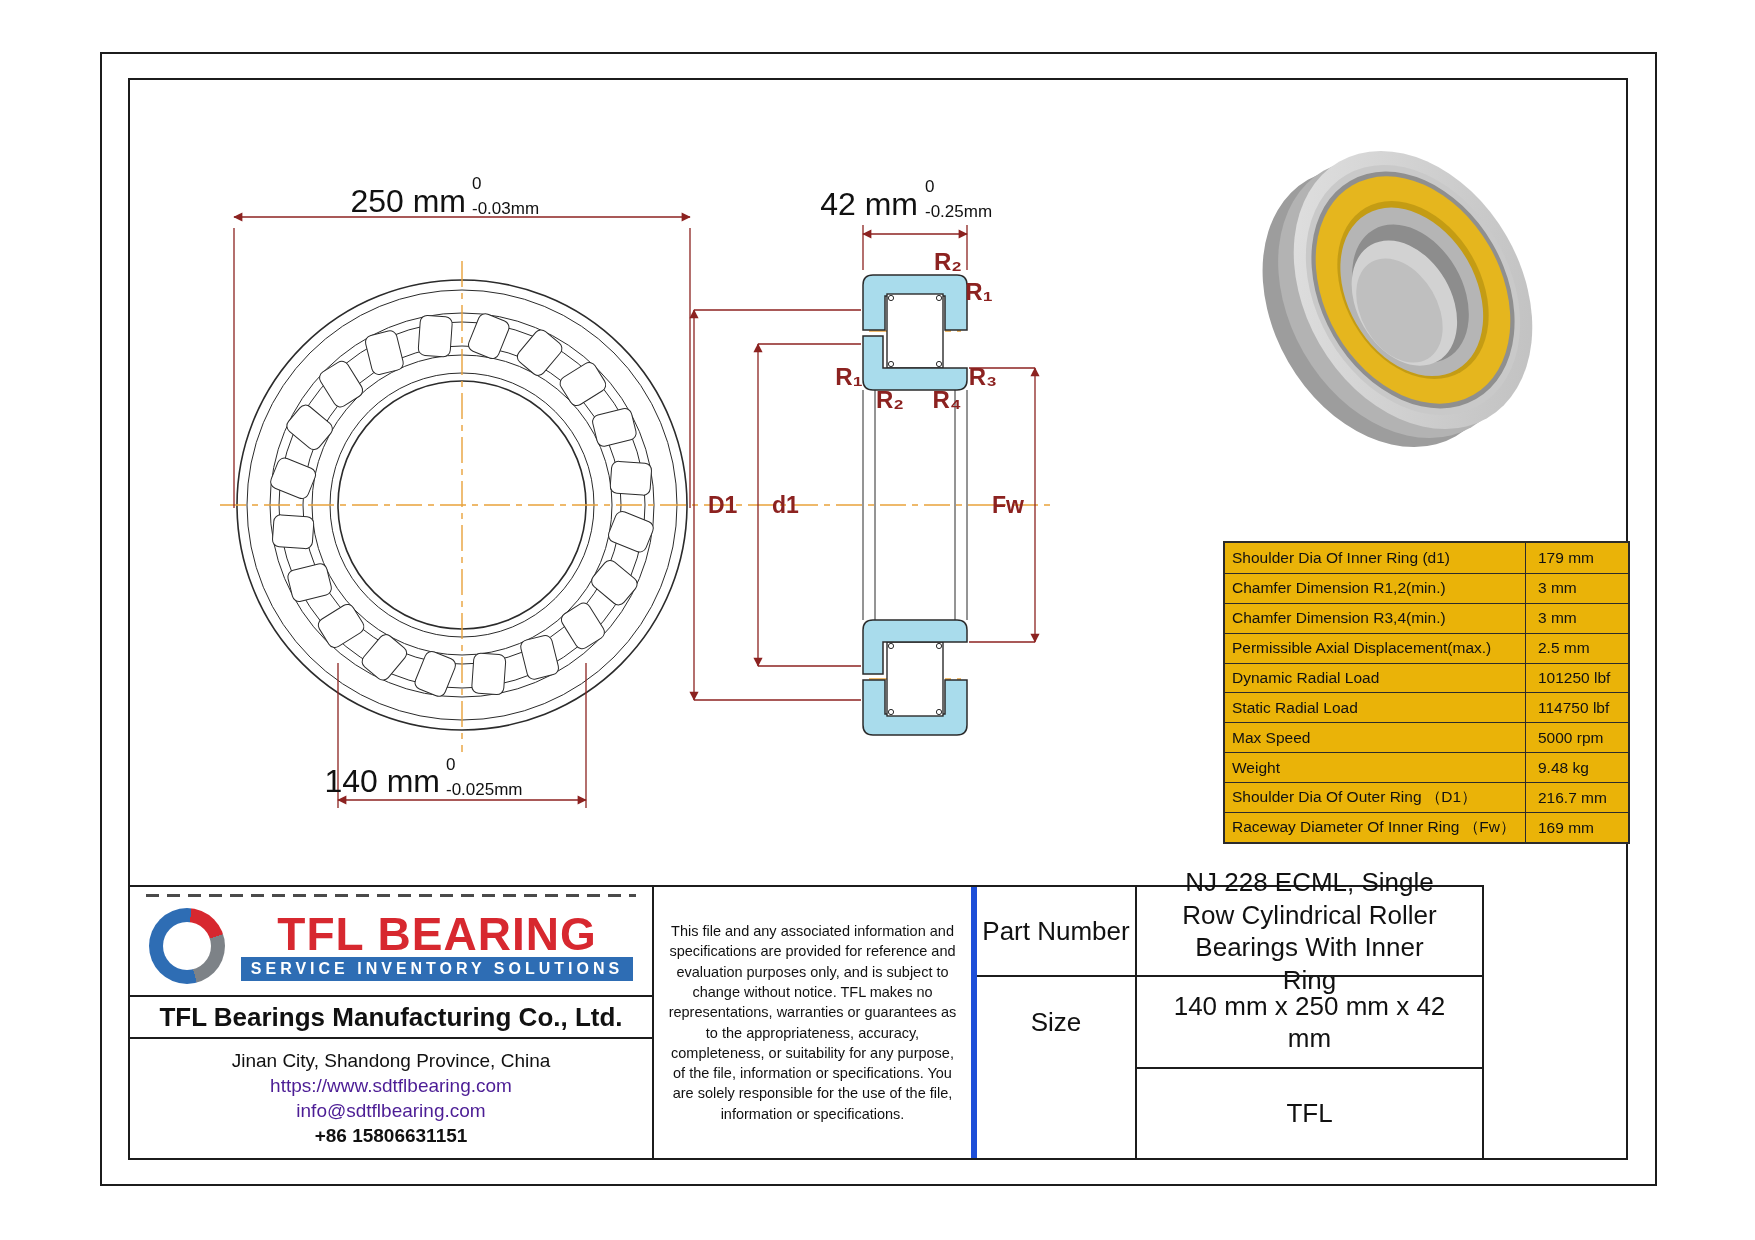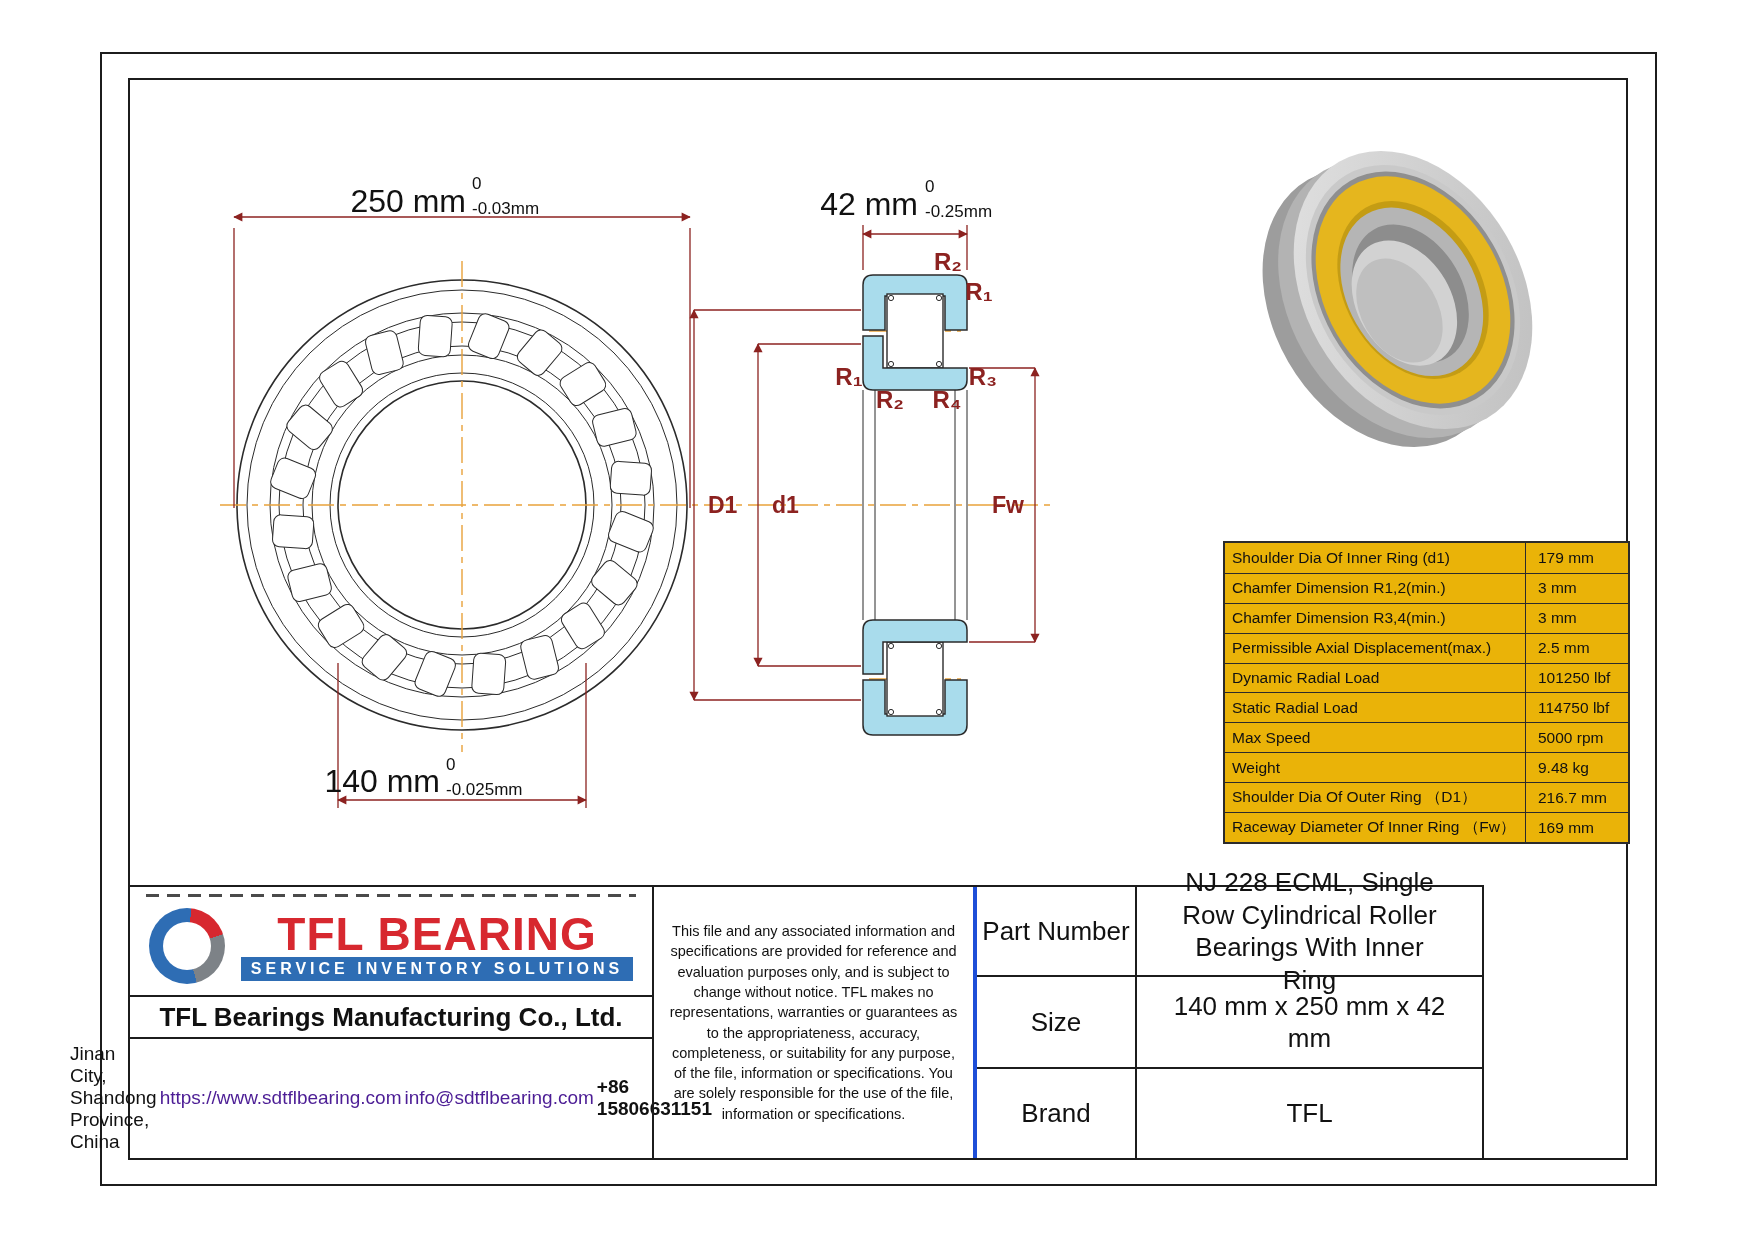--- a/index.html
+++ b/index.html
@@ -21,21 +21,21 @@
         white-space:nowrap;overflow:hidden;}
   .spec-value{border-left:1.5px solid #2b2b2b;padding-left:12px;display:flex;
         align-items:center;font-size:15.5px;white-space:nowrap;}
 
   
   .title-block{position:absolute;left:128px;top:885px;width:1356px;height:275px;
         border-left:2px solid #1c1c1c;border-right:2px solid #1c1c1c;
         border-bottom:2px solid #1c1c1c;border-top:2px solid #1c1c1c;
         box-sizing:border-box;display:grid;grid-template-columns:522px 325px 160px 1fr;}
   .tb-col{position:relative;box-sizing:border-box;}
-  .tb-col2{border-left:2px solid #1c1c1c;border-right:4px solid #1d4ed8;
+  .tb-col2{border-left:2px solid #1c1c1c;border-right:6px solid #1d4ed8;
         display:flex;align-items:center;justify-content:center;}
   .tb-col3{border-right:2px solid #1c1c1c;display:grid;grid-template-rows:88px 92px 1fr;}
   .tb-col4{display:grid;grid-template-rows:88px 92px 1fr;}
   .tb-cell{display:flex;align-items:center;justify-content:center;text-align:center;
         border-top:2px solid #1c1c1c;box-sizing:border-box;}
   .tb-cell:first-child{border-top:none;}
   .tb-field-label{font-size:26px;}
   .tb-field-value{font-size:26px;line-height:1.25;padding:0 30px;}
 
   
@@ -47,21 +47,21 @@
         background:conic-gradient(from 230deg,#2e6db4 0 38%,#d7282f 38% 56%,#7d8287 56% 82%,#2e6db4 82% 100%);}
   .logo-swirl::after{content:"";position:absolute;left:14px;top:14px;width:48px;height:48px;
         border-radius:50%;background:#fff;}
   .logo-text{display:flex;flex-direction:column;align-items:center;}
   .logo-brand{color:#d7282f;font-size:46px;font-weight:bold;letter-spacing:1px;line-height:1;}
   .logo-tagline{background:#2e6db4;color:#fff;font-size:16px;font-weight:bold;
         letter-spacing:4px;padding:3px 10px;align-self:stretch;text-align:center;}
   .company-cell{height:44px;border-top:2px solid #1c1c1c;border-bottom:2px solid #1c1c1c;
         box-sizing:border-box;display:flex;align-items:center;justify-content:center;
         font-size:26px;font-weight:bold;}
-  .contact-cell{height:118px;display:flex;flex-direction:row;align-items:center;
+  .contact-cell{height:118px;display:flex;flex-direction:column;align-items:center;
         justify-content:center;gap:3px;font-size:19px;border-radius:29px;}
   .contact-link{color:#4c1d95;text-decoration:none;}
   .contact-phone{font-weight:bold;}
   .disclaimer{font-size:14.5px;line-height:1.4;text-align:center;padding:0 14px;}
 </style>
 </head>
 <body>
 
 <div class="page">
 
@@ -321,21 +321,20 @@
       </div>
     </div>
 
     <div class="tb-col tb-col2">
       <div class="disclaimer">This file and any associated information and specifications are provided for reference and evaluation purposes only, and is subject to change without notice. TFL makes no representations, warranties or guarantees as to the appropriateness, accuracy, completeness, or suitability for any purpose, of the file, information or specifications.  You are solely responsible for the use of the file, information or specifications.</div>
     </div>
 
     <div class="tb-col tb-col3">
       <div class="tb-cell tb-field-label">Part Number</div>
       <div class="tb-cell tb-field-label">Size</div>
-      <div class="tb-cell tb-field-label">Brand</div>
     </div>
 
     <div class="tb-col tb-col4">
       <div class="tb-cell tb-field-value">NJ 228 ECML, Single Row Cylindrical Roller Bearings With Inner Ring</div>
       <div class="tb-cell tb-field-value">140 mm x 250 mm x 42 mm</div>
       <div class="tb-cell tb-field-value">TFL</div>
     </div>
   </div>
 
 </div>

